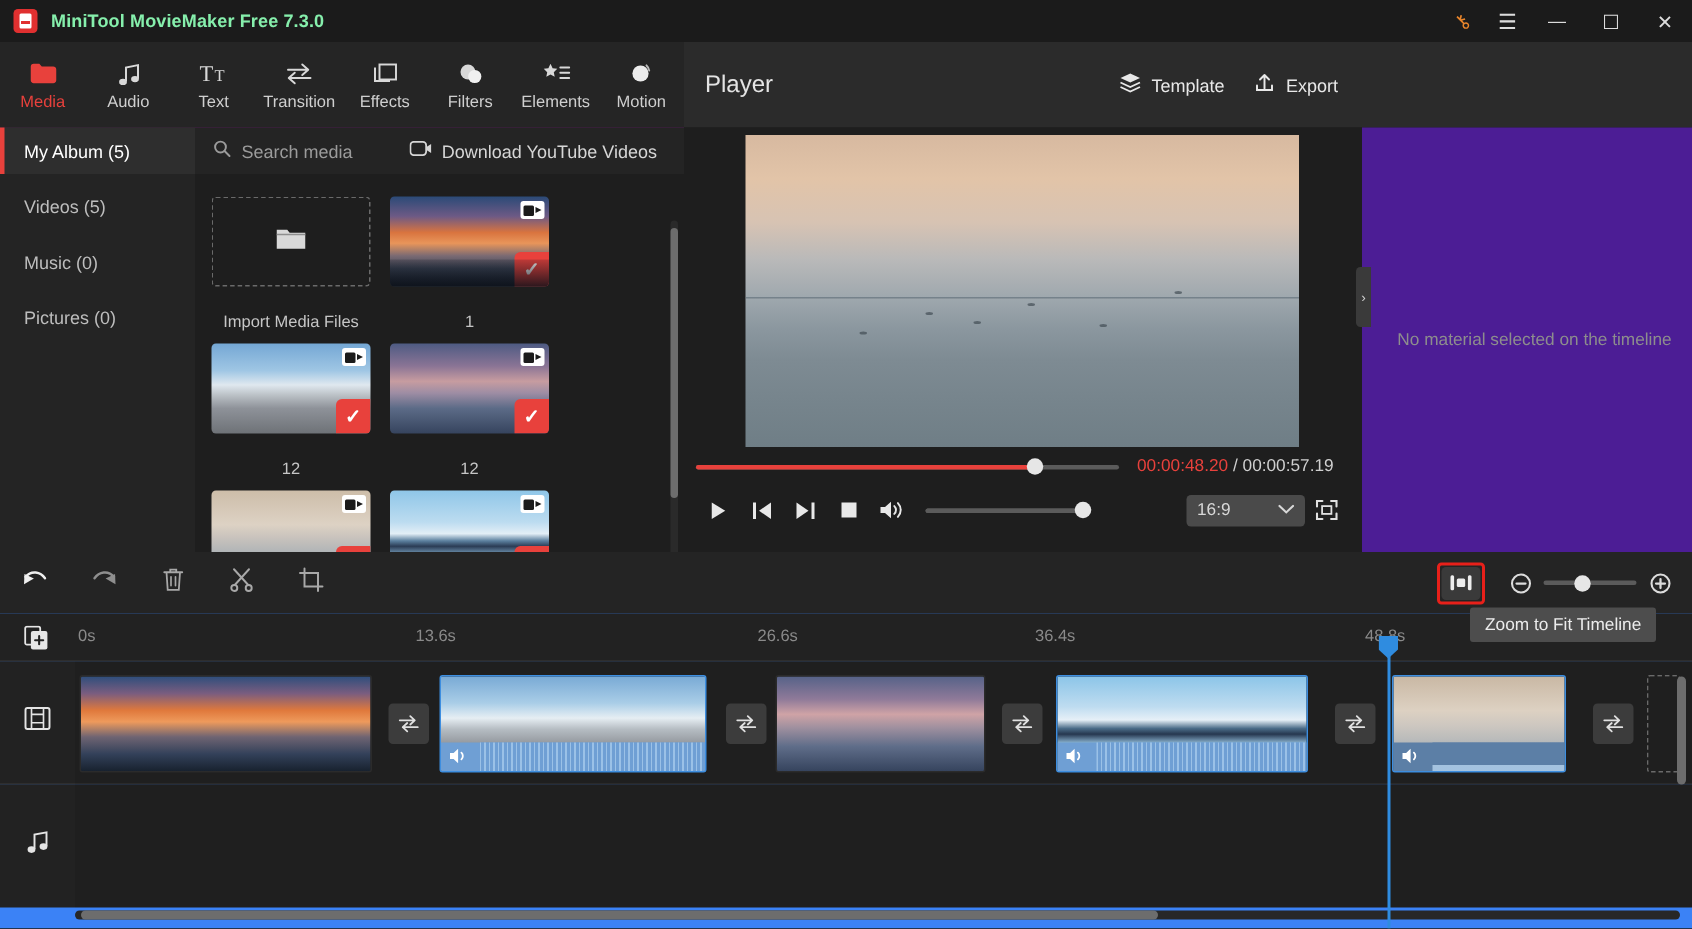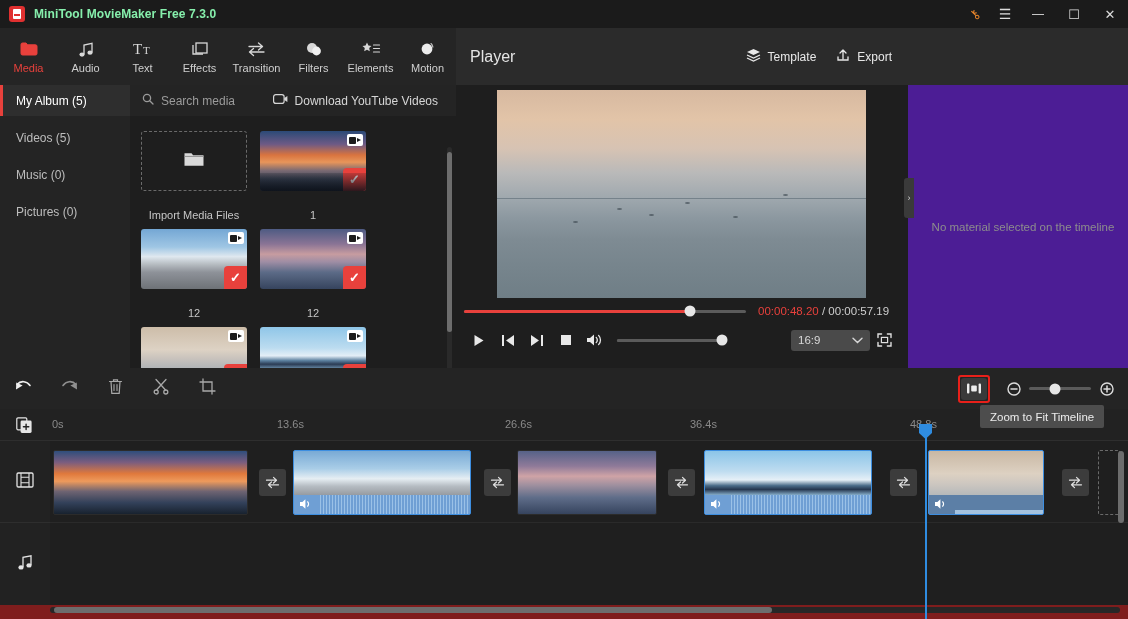--- a/index.html
+++ b/index.html
@@ -240,21 +240,21 @@
   .zoom-minus, .zoom-plus { width: 15px; height: 15px; display: flex; align-items: center; justify-content: center; color: #dcdcdc; }
   .zoom-track { position: relative; width: 62px; height: 3px; background: #5b5b5b; border-radius: 2px; margin: 0 8px; }
   .zoom-knob { position: absolute; left: 42%; top: 50%; transform: translate(-50%,-50%); width: 11px; height: 11px; border-radius: 50%; background: #e6e6e6; }
   .tooltip {
     position: absolute; left: 980px; top: 405px; height: 23px; padding: 0 10px;
     background: #4d4d4d; border-radius: 2px; display: flex; align-items: center;
     font-size: 11.5px; color: #ececec; z-index: 40; white-space: nowrap;
   }
 
   
-  .timeline { position: absolute; top: 409px; left: 0; width: 1128px; height: 210px; background: #7f1d1d; }
+  .timeline { position: absolute; top: 409px; left: 0; width: 1128px; height: 210px; background: #3b82f6; }
   .ruler {
     position: absolute; top: 0; left: 0; width: 1128px; height: 32px;
     background: #222222; border-bottom: 1px solid #2e2e2e;
   }
   .ruler-icon {
     position: absolute; left: 16px; top: 8px; width: 17px; height: 17px;
     display: flex; align-items: center; justify-content: center; color: #e6e6e6;
   }
   .tick { position: absolute; top: 9px; font-size: 11px; color: #8a8a8a; }
   .track-head {
@@ -370,34 +370,34 @@
       <span class="mi">
         <svg width="20" height="16" viewBox="0 0 20 16">
             <text x="0" y="13" font-family="Liberation Serif, serif" font-size="15" fill="#d8d8d8">T</text>
             <text x="10" y="13" font-family="Liberation Serif, serif" font-size="11" fill="#d8d8d8">T</text>
           </svg>
       </span>
       <span class="label">Text</span>
     </div>
     <div class="module">
       <span class="mi">
+        <svg width="19" height="16" viewBox="0 0 19 16">
+            <path d="M2 5.5h13M11.5 2 15.5 5.5 11.5 9M17 11h-13M6.5 7.5 2.5 11l4 3.5" fill="none" stroke="#d8d8d8" stroke-width="1.3" stroke-linecap="round" stroke-linejoin="round"></path>
+          </svg>
+      </span>
+      <span class="label">Transition</span>
+    </div>
+    <div class="module">
+      <span class="mi">
         <svg width="18" height="16" viewBox="0 0 18 16">
             <rect x="5" y="2" width="11" height="10" fill="none" stroke="#d8d8d8" stroke-width="1.3"></rect>
             <path d="M12 13H2V4" fill="none" stroke="#d8d8d8" stroke-width="1.3"></path>
           </svg>
       </span>
       <span class="label">Effects</span>
-    </div>
-    <div class="module">
-      <span class="mi">
-        <svg width="19" height="16" viewBox="0 0 19 16">
-            <path d="M2 5.5h13M11.5 2 15.5 5.5 11.5 9M17 11h-13M6.5 7.5 2.5 11l4 3.5" fill="none" stroke="#d8d8d8" stroke-width="1.3" stroke-linecap="round" stroke-linejoin="round"></path>
-          </svg>
-      </span>
-      <span class="label">Transition</span>
     </div>
     <div class="module">
       <span class="mi">
         <svg width="18" height="16" viewBox="0 0 18 16">
             <circle cx="7" cy="7" r="5" fill="#d8d8d8"></circle>
             <circle cx="11.5" cy="10" r="4.4" fill="#f0f0f0"></circle>
           </svg>
       </span>
       <span class="label">Filters</span>
     </div>

